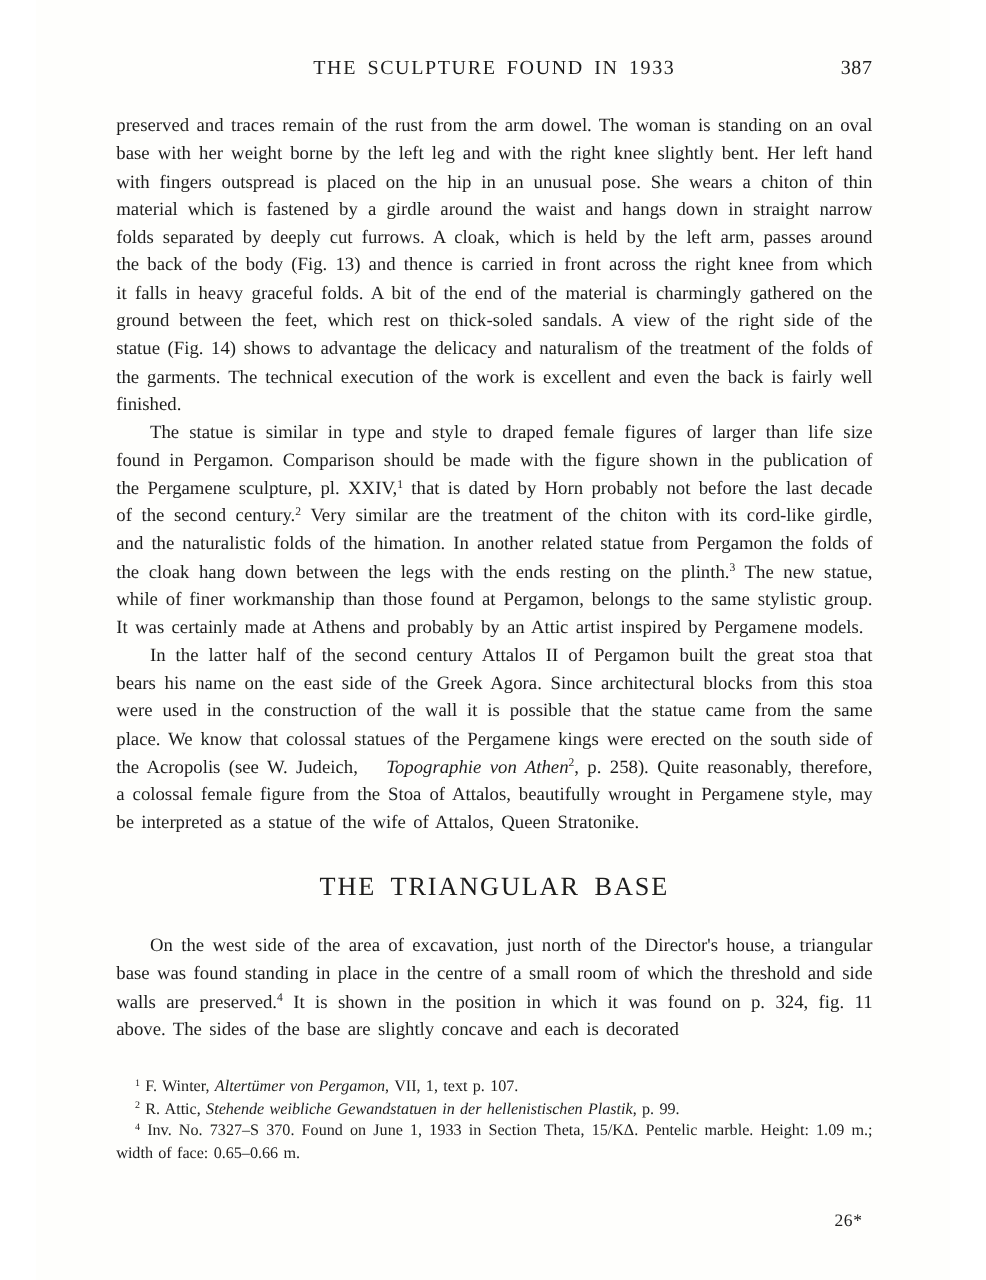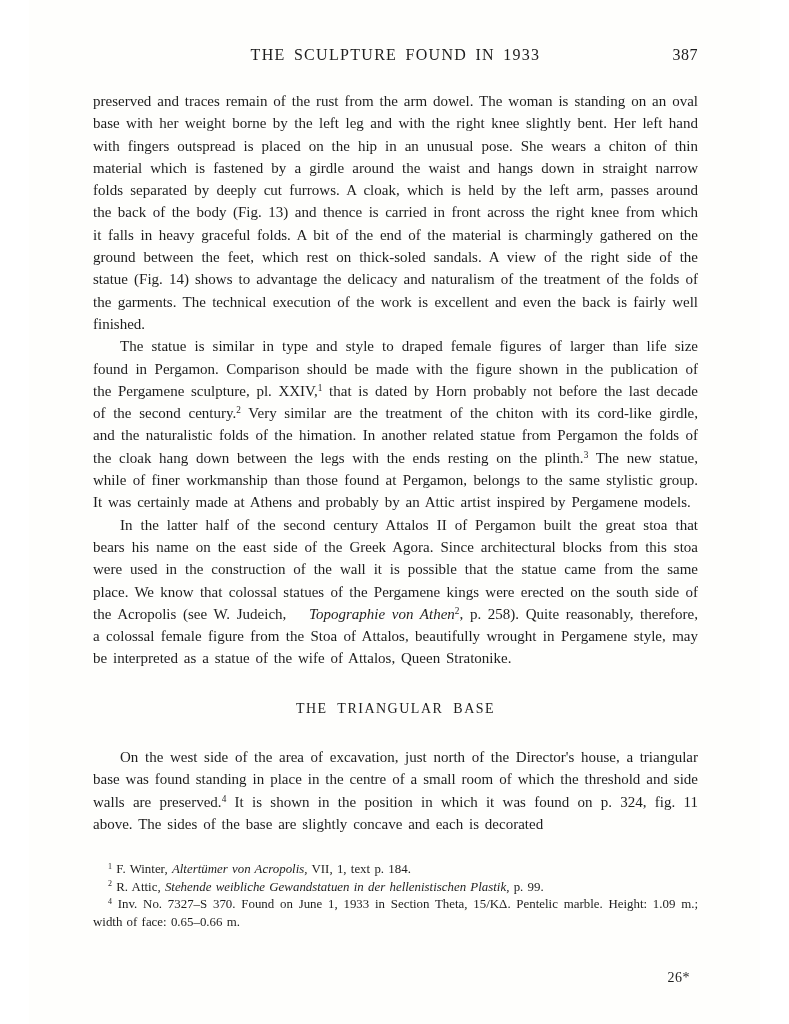--- a/index.html
+++ b/index.html
@@ -50,21 +50,21 @@
   sup.fn-ref, sup.fn-num {
     font-size: 0.62em;
     line-height: 0;
     vertical-align: baseline;
     position: relative;
     top: -0.55em;
   }
   .section-heading {
     text-align: center;
     text-indent: 0;
-    font-size: 14px;
+    font-size: 21px;
     letter-spacing: 1.5px;
     word-spacing: 5px;
     margin: 28px 0 26px 0;
   }
   .footnotes {
     margin-top: 26px;
     font-size: 12.9px;
     line-height: 17.5px;
     word-spacing: 0.08em;
   }
@@ -106,20 +106,20 @@
 
     <p class="para"><span>In the latter half of the second century Attalos II of Pergamon built the great stoa that bears his name on the east side of the Greek Agora.  Since architectural blocks from this stoa were used in the construction of the wall it is possible that the statue came from the same place.  We know that colossal statues of the Pergamene kings were erected on the south side of the Acropolis (see W. Judeich, </span><em>Topographie von Athen</em><sup class="fn-ref">2</sup><span>, p. 258).  Quite reasonably, therefore, a colossal female figure from the Stoa of Attalos, beautifully wrought in Pergamene style, may be interpreted as a statue of the wife of Attalos, Queen Stratonike.</span></p>
 
     <h2 class="section-heading" style="font-weight:normal;">THE TRIANGULAR BASE</h2>
 
     <p class="para"><span>On the west side of the area of excavation, just north of the Director's house, a triangular base was found standing in place in the centre of a small room of which the threshold and side walls are preserved.</span><sup class="fn-ref">4</sup><span> It is shown in the position in which it was found on p. 324, fig. 11 above.  The sides of the base are slightly concave and each is decorated</span></p>
 
   </main>
 
   <section class="footnotes">
-    <p class="footnote"><sup class="fn-num">1</sup><span> F. Winter, </span><em>Altertümer von Acropolis</em><span>, VII, 1, text p. 184.</span></p>
+    <p class="footnote"><sup class="fn-num">1</sup><span> F. Winter, </span><em>Altertümer von Pergamon</em><span>, VII, 1, text p. 107.</span></p>
     <p class="footnote"><sup class="fn-num">2</sup><span> R. Attic, </span><em>Stehende weibliche Gewandstatuen in der hellenistischen Plastik</em><span>, p. 99.</span></p>
     <p class="footnote"><sup class="fn-num">4</sup><span> Inv. No. 7327–S 370.  Found on June 1, 1933 in Section Theta, 15/ΚΔ.  Pentelic marble.  Height: 1.09 m.; width of face: 0.65–0.66 m.</span><em></em><span></span></p>
   </section>
 
   <div class="footer-mark">26*</div>
 
 </div>
 
 </body></html>

